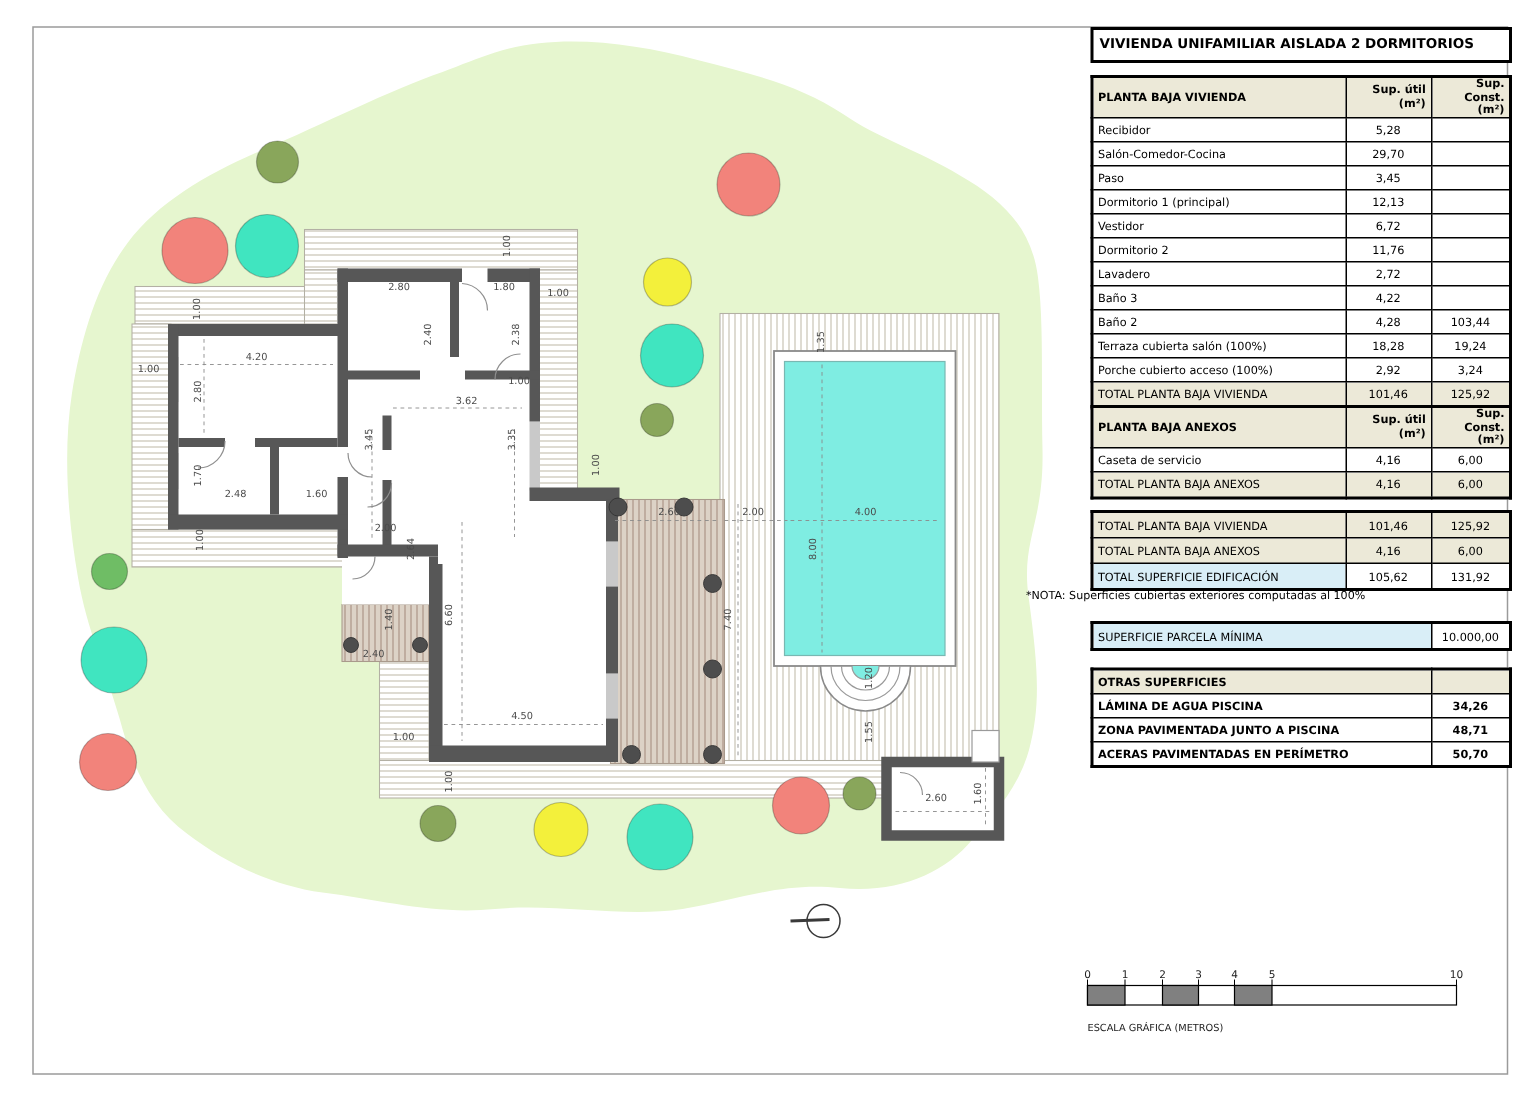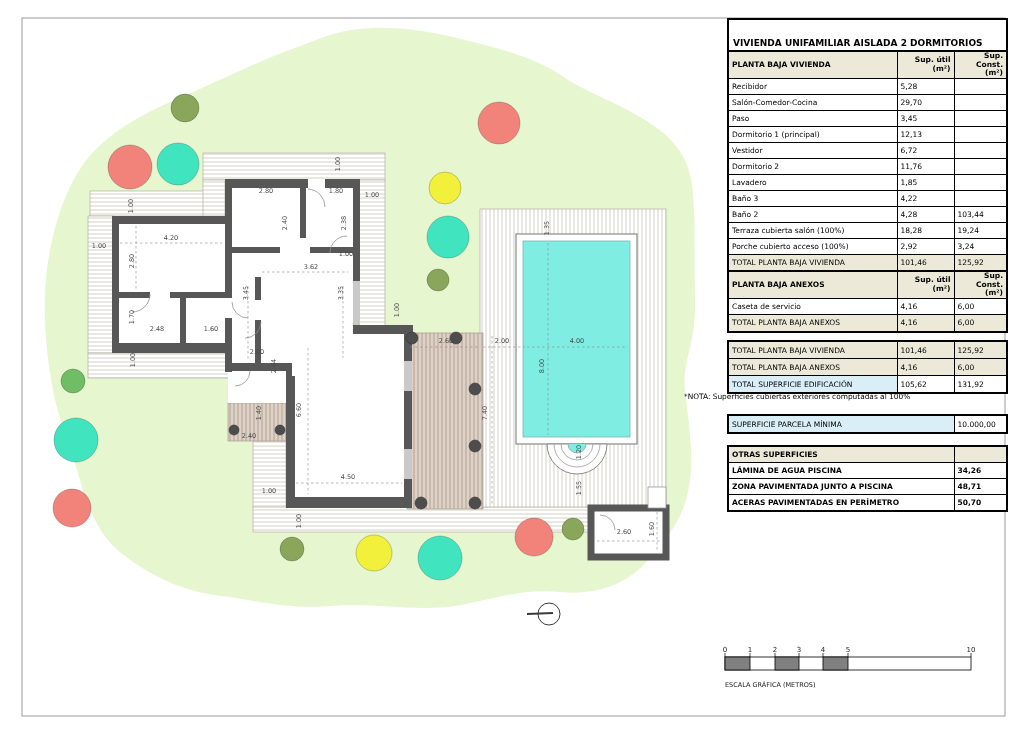--- a/index.html
+++ b/index.html
@@ -1,32 +1,32 @@
 <!DOCTYPE html>
 <html><head>
 <meta charset="utf-8">
 <style>
   html,body{margin:0;padding:0;}
   body{width:1024px;height:732px;background:#fff;position:relative;
        font-family:"DejaVu Sans","Liberation Sans",sans-serif;overflow:hidden;}
   #plan-svg{position:absolute;left:0;top:0;}
   .panel-abs{position:absolute;}
   .titlebox{left:727px;top:18px;width:273px;height:14px;border:2px solid #000;
-            font-size:9px;font-weight:bold;padding:18px 0 1px 4px;background:#fff;
+            font-size:9px;font-weight:bold;padding:5px 0 1px 4px;background:#fff;
             letter-spacing:0px;white-space:nowrap;overflow:hidden;}
   table.sheet{border-collapse:collapse;table-layout:fixed;width:279px;background:#fff;}
   table.sheet td{border:1px solid #000;font-size:7.5px;padding:0 3px;overflow:hidden;
                  white-space:nowrap;color:#000;height:15px;}
   table.sheet{border:2px solid #000;}
   tr.hdr td{height:25px;font-weight:bold;white-space:pre-line;line-height:1.15;}
   tr.tot td{height:16px;font-weight:normal;}
   .beige{background:#ECE9D8;}
   .blue{background:#D9EEF7;margin-left:24px;}
   .b{font-weight:bold;}
-  .r{text-align:left;}
+  .r{text-align:center;}
   .c{text-align:right;vertical-align:middle;}
   td.nb{border-top:0;border-bottom:0;}
   .nota{left:684px;top:392px;width:279px;font-size:7.4px;color:#000;white-space:nowrap;}
 </style>
 </head>
 <body>
 
 <svg id="plan-svg" width="1024" height="732" viewBox="0 0 1024 732">
   <defs>
     <pattern id="hatchH" width="6" height="4" patternUnits="userSpaceOnUse">
@@ -291,21 +291,21 @@
         <td class="r">6,72</td>
         <td class="r nb"></td>
       </tr>
   <tr>
         <td>Dormitorio 2</td>
         <td class="r">11,76</td>
         <td class="r nb"></td>
       </tr>
   <tr>
         <td>Lavadero</td>
-        <td class="r">1,85</td>
+        <td class="r">2,72</td>
         <td class="r nb"></td>
       </tr>
   <tr>
         <td>Baño 3</td>
         <td class="r">4,22</td>
         <td class="r nb"></td>
       </tr>
   <tr>
         <td>Baño 2</td>
         <td class="r">4,28</td>

